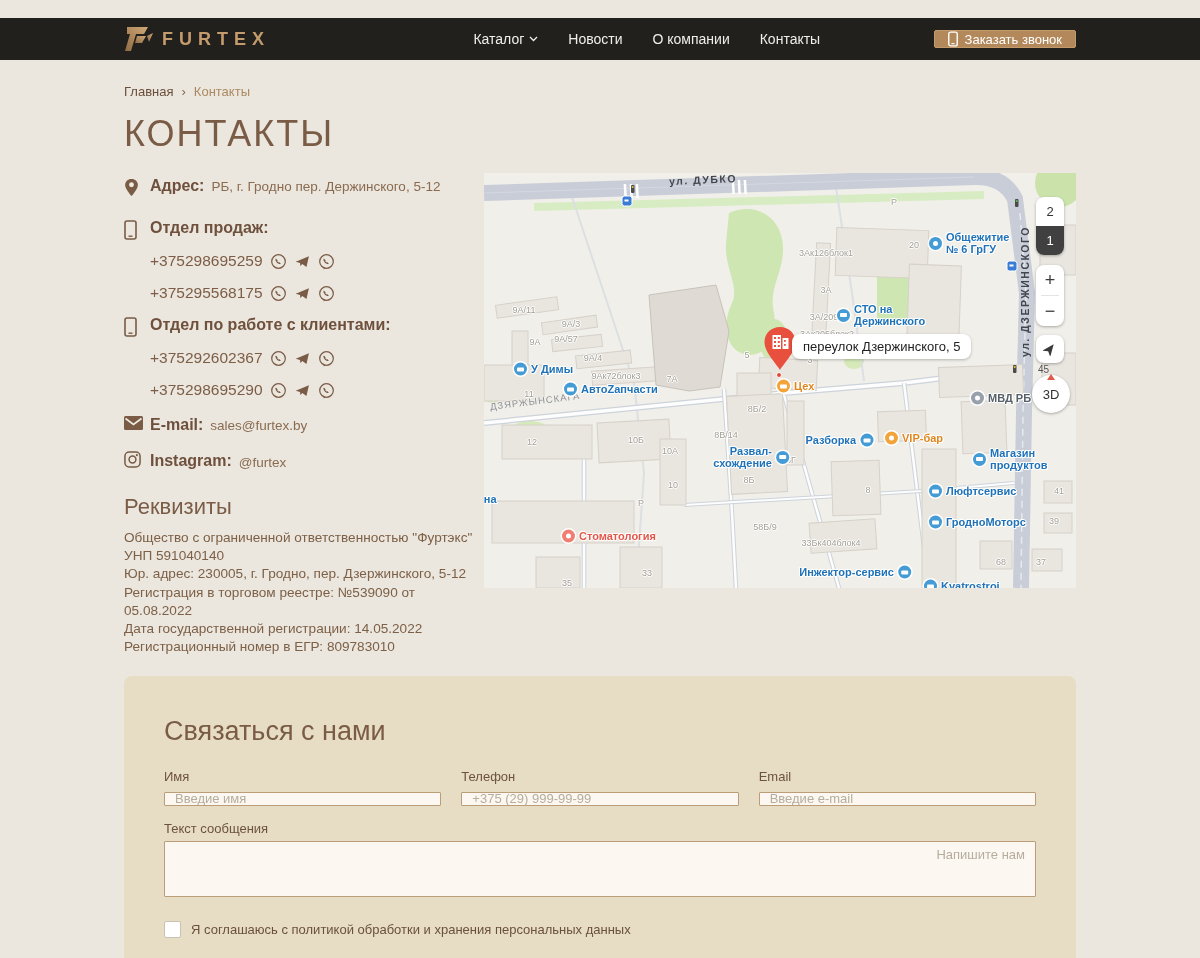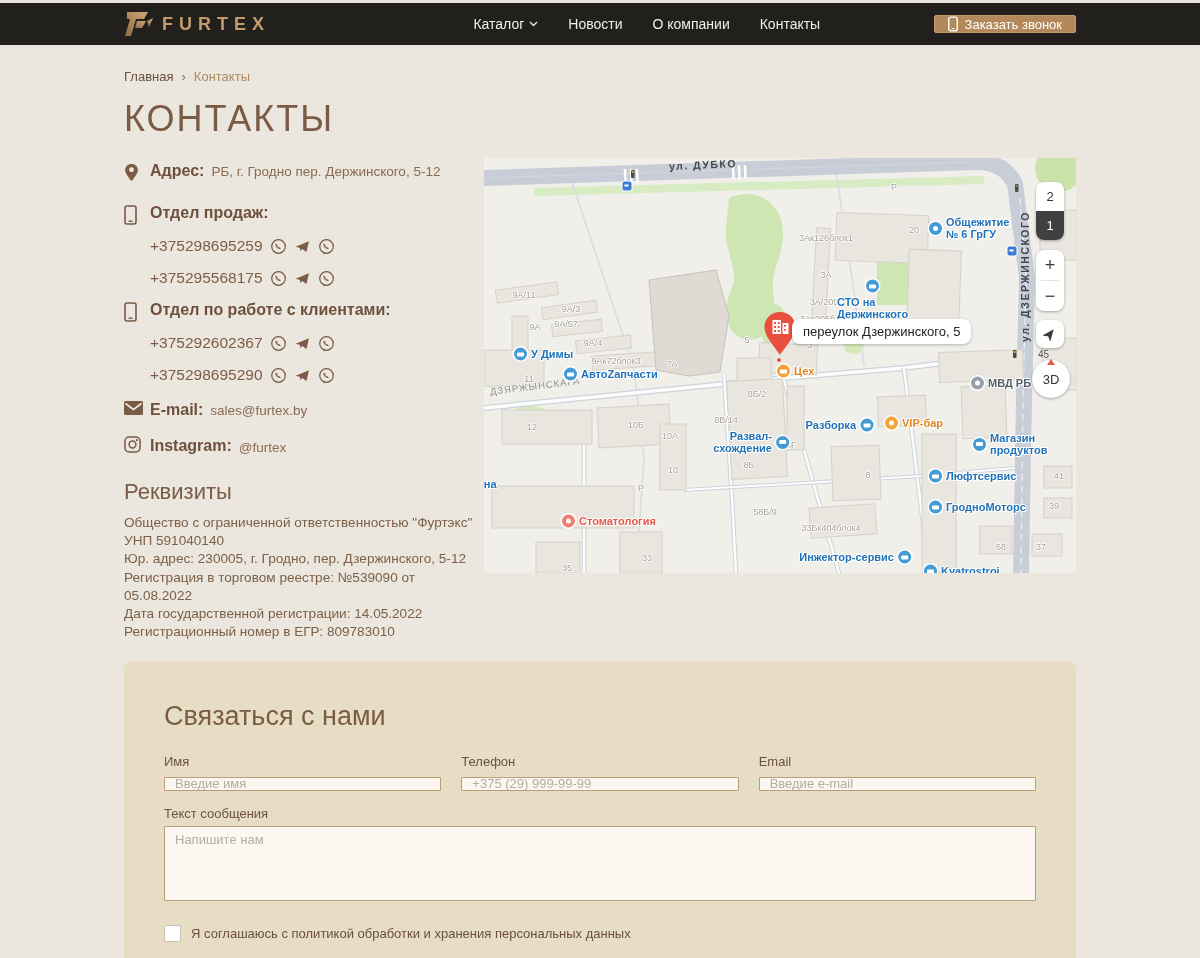--- a/index.html
+++ b/index.html
@@ -1,21 +1,21 @@
 <!DOCTYPE html>
 <html lang="ru"><head>
 <meta charset="utf-8">
 <style>
   * { box-sizing: border-box; margin: 0; padding: 0; }
   html,body { background:#ebe7df; font-family:"Liberation Sans", sans-serif; }
   body { width:1200px; margin:0 auto; padding-bottom:32px; }
 
   
   .header { height:42px; background:#21201d; }
-  .header-inner { width:952px; margin:3px auto; height:100%; display:flex; align-items:center; justify-content:space-between; }
+  .header-inner { width:952px; margin:18px auto; height:100%; display:flex; align-items:center; justify-content:space-between; }
   .brand { display:flex; align-items:center; gap:8px; cursor:pointer; }
   .brand-word { font-size:18px; font-weight:700; letter-spacing:6px; color:#c39b6d; }
   .nav { display:flex; align-items:center; gap:30px; margin-left:90px; }
   .nav-item { color:#f0eee9; font-size:14px; display:flex; align-items:center; gap:5px; cursor:pointer; white-space:nowrap; }
   .call-btn { display:flex; align-items:center; gap:7px; background:#b3895c; border:1px solid #c49a6b; color:#fff; font-size:13px; padding:0 13px; border-radius:2px; cursor:pointer; }
 
   
   .content { width:952px; margin:0 auto; }
   .breadcrumb { margin-top:24px; font-size:13px; display:flex; gap:8px; align-items:center; }
   .bc-home { color:#6b4f3b; cursor:pointer; }
@@ -79,21 +79,21 @@
   .north-tick { position:absolute; top:-1px; left:50%; transform:translateX(-50%); width:0; height:0; border-left:4px solid transparent; border-right:4px solid transparent; border-bottom:6px solid #e05b49; }
 
   
   .form-card { margin-top:20px; background:#e7ddc5; border-radius:8px; padding:40px 40px 38px; }
   .form-title { font-size:27px; font-weight:500; color:#7a5b45; margin-bottom:22px; }
   .frow { display:flex; gap:20px; }
   .ffield { flex:1; }
   .flabel { font-size:13px; color:#6d523e; margin-bottom:5px; }
   .finput, .ftextarea { width:100%; background:#fcf8f1; border:1px solid #bb9e78; border-radius:1px; font-family:"Liberation Sans",sans-serif; font-size:13px; color:#6d523e; padding:5px 10px; outline:none; }
   .finput { height:14px; }
-  .ftextarea { height:75px; resize:none; }
+  .ftextarea { height:56px; resize:none;text-align:right; }
   .fmessage { margin-top:14px; }
   .consent { margin-top:20px; display:flex; align-items:center; gap:10px; }
   .cb { width:17px; height:17px; background:#fff; border:1px solid #c9c2b4; border-radius:2px; flex:0 0 17px; cursor:pointer; }
   .consent-text { font-size:13px; color:#6b503c; }
   input::placeholder, textarea::placeholder { color:#b5ad9e; }
 </style>
 </head>
 <body>
 
 <div class="header">
@@ -436,21 +436,21 @@
           </div>
           <div class="map-poi" style="top: 326px; left: -7px; transform: translateY(-50%);">
             <span class="poi-label" style="color: rgb(31, 114, 184);">ина</span>
           </div>
           <div class="map-poi" style="top: 213px; left: 293px; transform: translateY(-50%);">
             <span class="poi-ic" style="background: rgb(242, 164, 59);">
               <span class="poi-g-car"></span>
             </span>
             <span class="poi-label" style="color: rgb(224, 134, 31);">Цех</span>
           </div>
-          <div class="map-poi" style="top: 142px; left: 353px; transform: translateY(-50%); flex-direction: column;">
+          <div class="map-poi" style="top: 142px; left: 353px; transform: translateY(-50%);">
             <span class="poi-ic" style="background: rgb(68, 155, 213);">
               <span class="poi-g-car"></span>
             </span>
             <span class="poi-label" style="color: rgb(31, 114, 184);">СТО на
 Держинского</span>
           </div>
           <div class="map-poi" style="top: 70px; left: 445px; transform: translateY(-50%);">
             <span class="poi-ic" style="background: rgb(68, 155, 213);">
               <span class="poi-g-dot"></span>
             </span>

